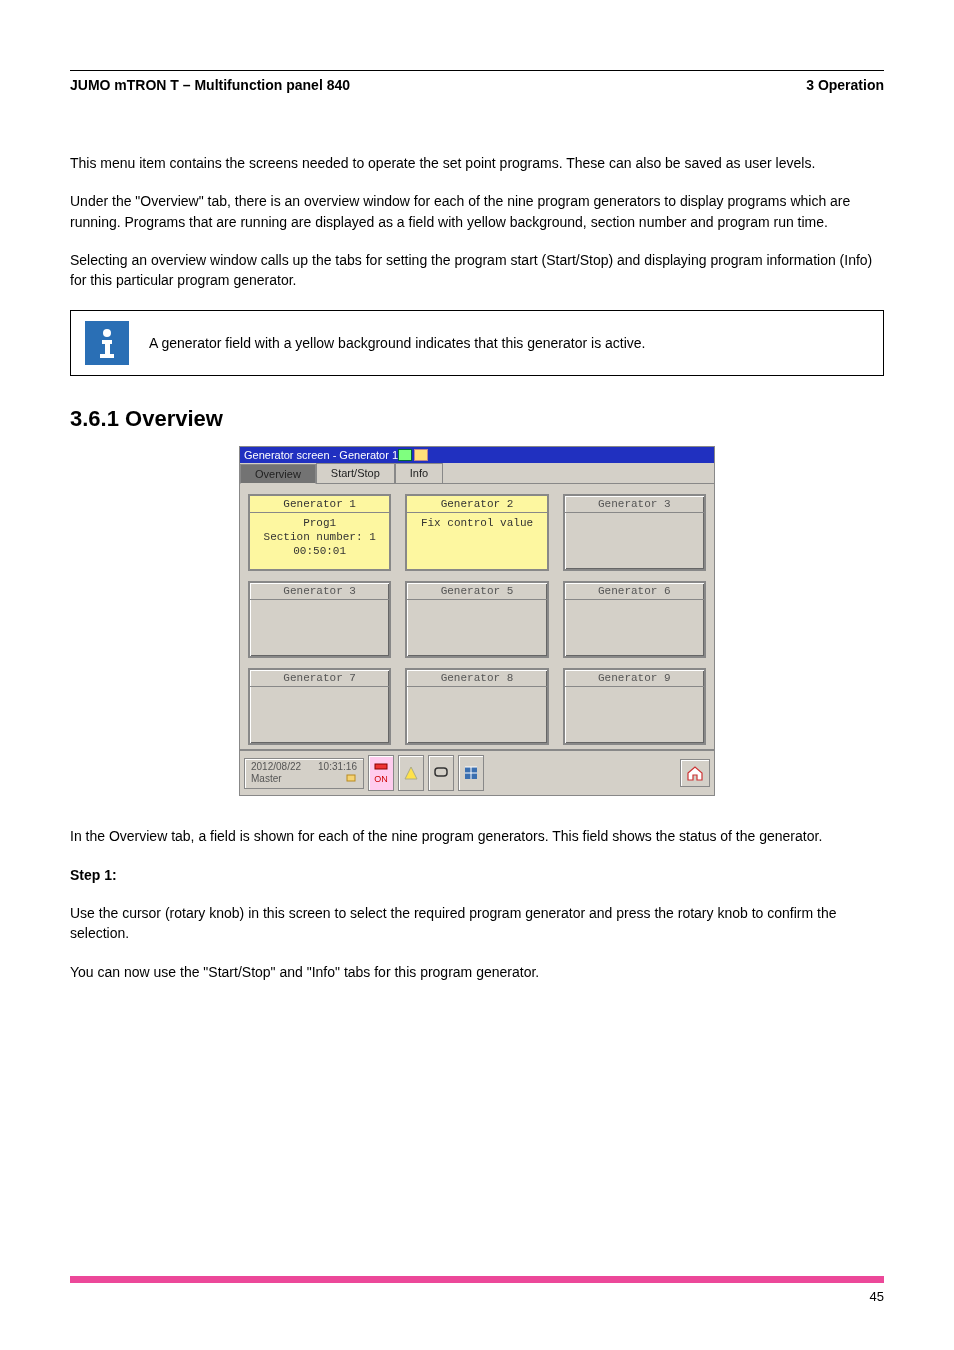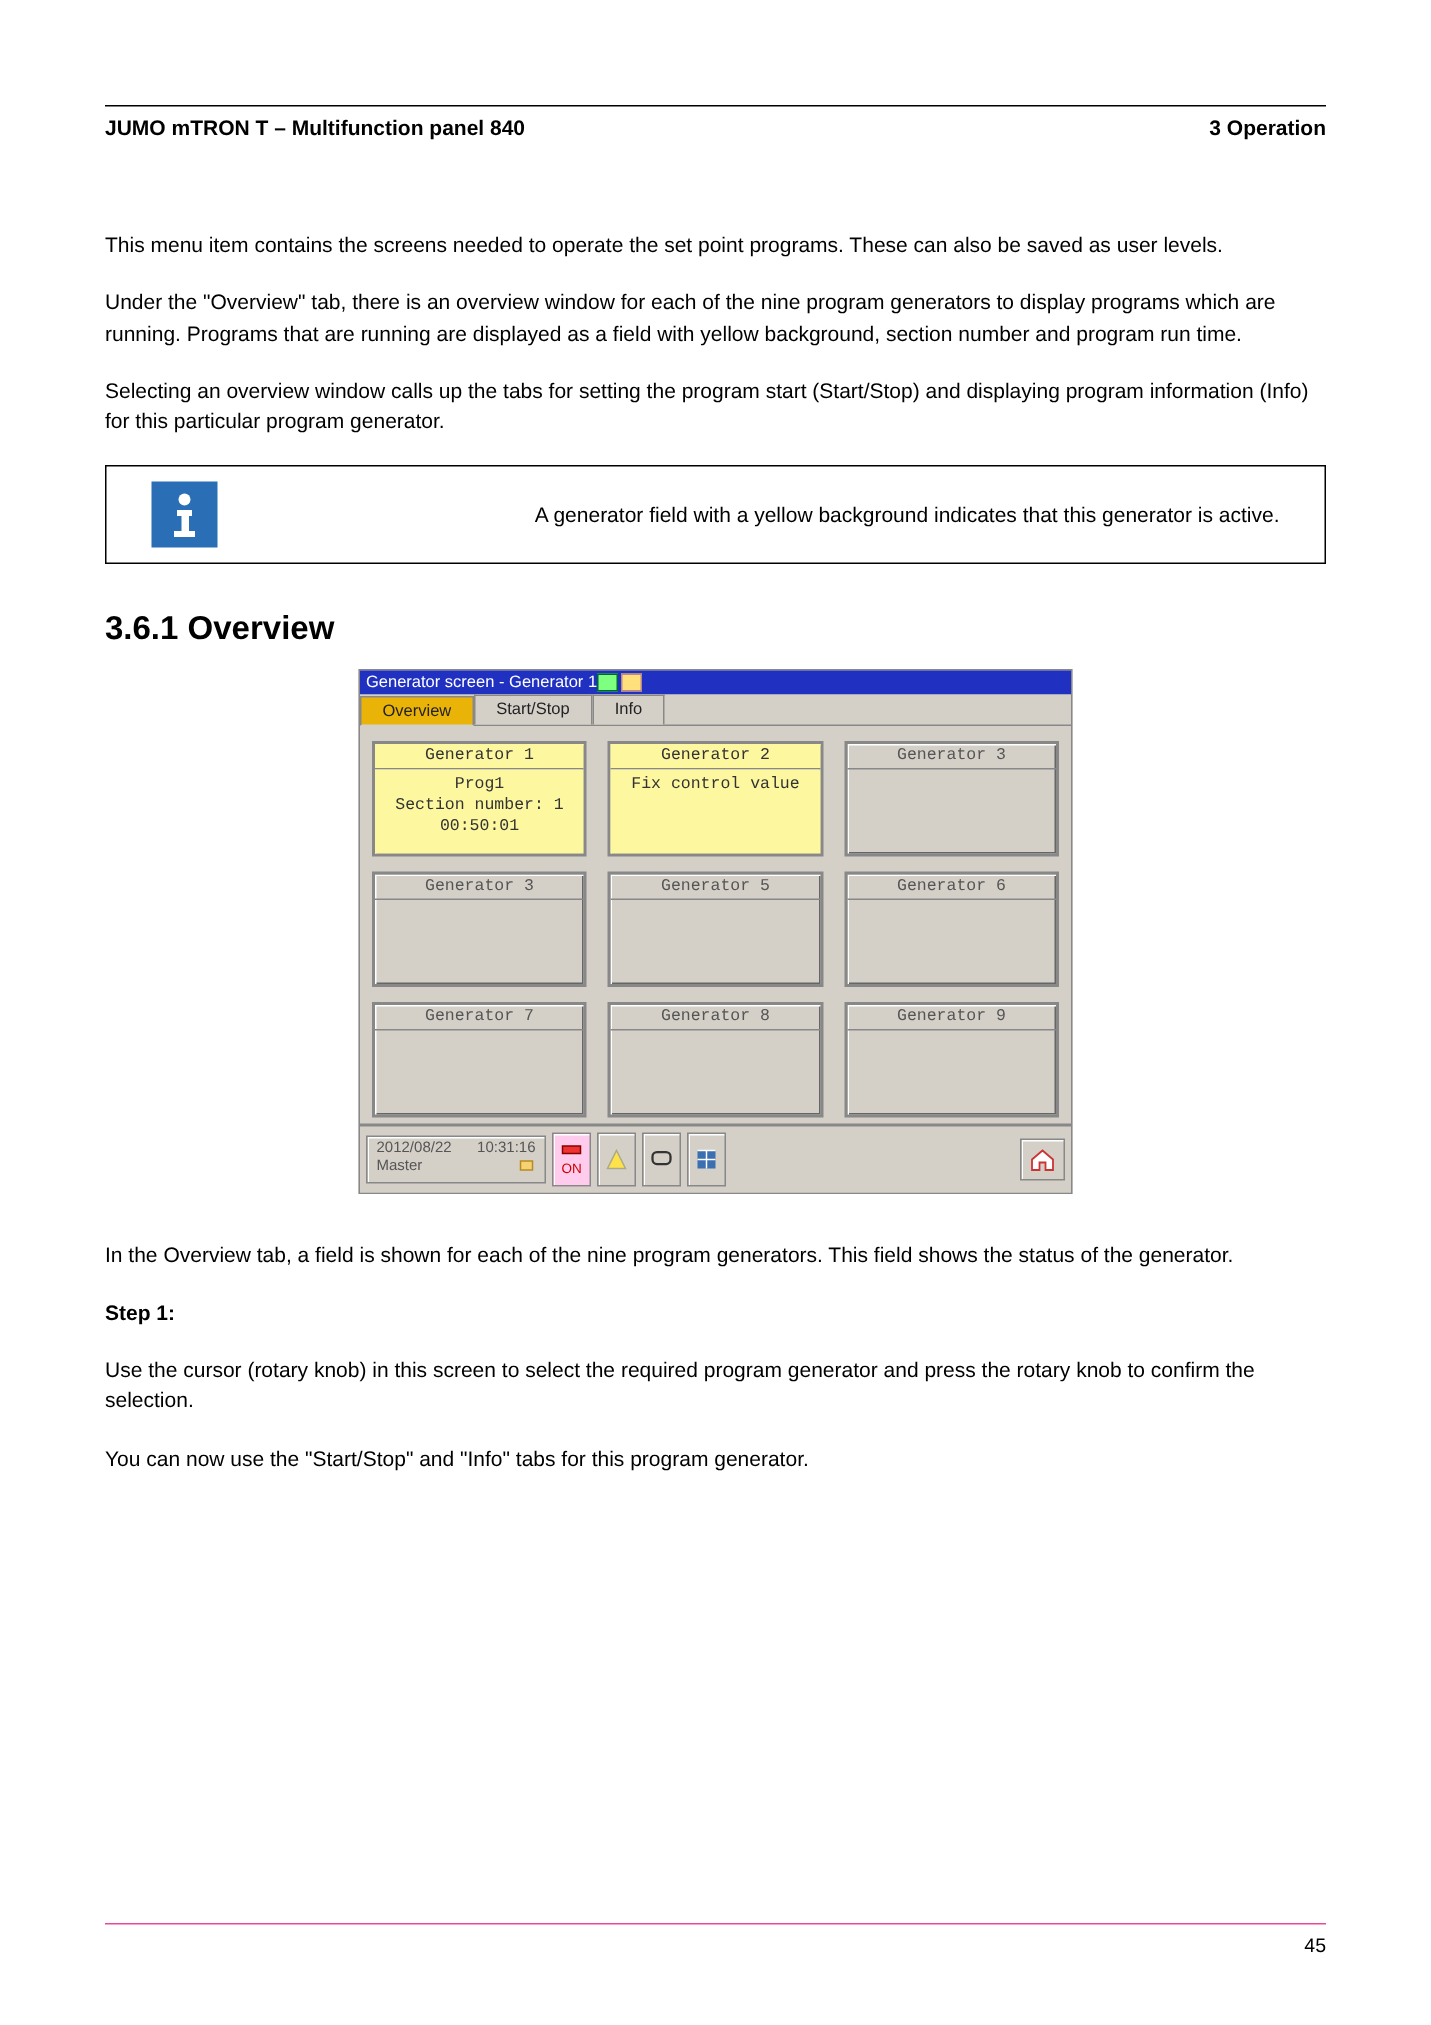--- a/index.html
+++ b/index.html
@@ -29,23 +29,22 @@
   }
   .body-text {
     font-size: 14px;
     line-height: 1.45;
     margin-bottom: 18px;
   }
   .info-box {
     border: 1px solid #000;
     display: flex;
     align-items: center;
-    padding: 10px 30px;
+    padding: 10px 14px;
     margin: 20px 0 30px 0;
-    justify-content: space-between;
   }
   .info-icon-wrap {
     width: 44px;
     height: 44px;
     background: #2a6fb5;
     display: flex;
     align-items: center;
     justify-content: center;
     margin-right: 20px;
     flex: 0 0 44px;
@@ -88,21 +87,21 @@
   }
   .tab {
     padding: 3px 14px;
     border: 1px solid #888;
     border-bottom: none;
     background: #d4d0c8;
     font-size: 11px;
     color:#222;
   }
   .tab.active {
-    background: #eab308;
+    background: #737373;
     border-bottom: 1px solid #d4d0c8;
     position: relative;
     top:1px;
   }
   .tab-body {
     border-top:1px solid #888;
     padding: 10px 8px 4px 8px;
     display:grid;
     grid-template-columns: repeat(3, 1fr);
     gap: 10px 14px;
@@ -152,21 +151,21 @@
   .sb-spacer { flex:1; }
   .sb-block.home { width:30px; height:28px; padding:0; display:flex; align-items:center; justify-content:center; }
 
   .after-text { margin-top: 0; }
   .step-line { margin-top: 6px; }
 
   .footer {
     position:absolute;
     bottom: 46px;
     left:70px; right:70px;
-    border-top:1px solid #ec4899;
+    border-top:7px solid #ec4899;
     display:flex;
     justify-content:space-between;
     font-size: 13px;
     padding-top: 6px;
   }
 </style>
 </head>
 <body>
 
 <div class="page">

